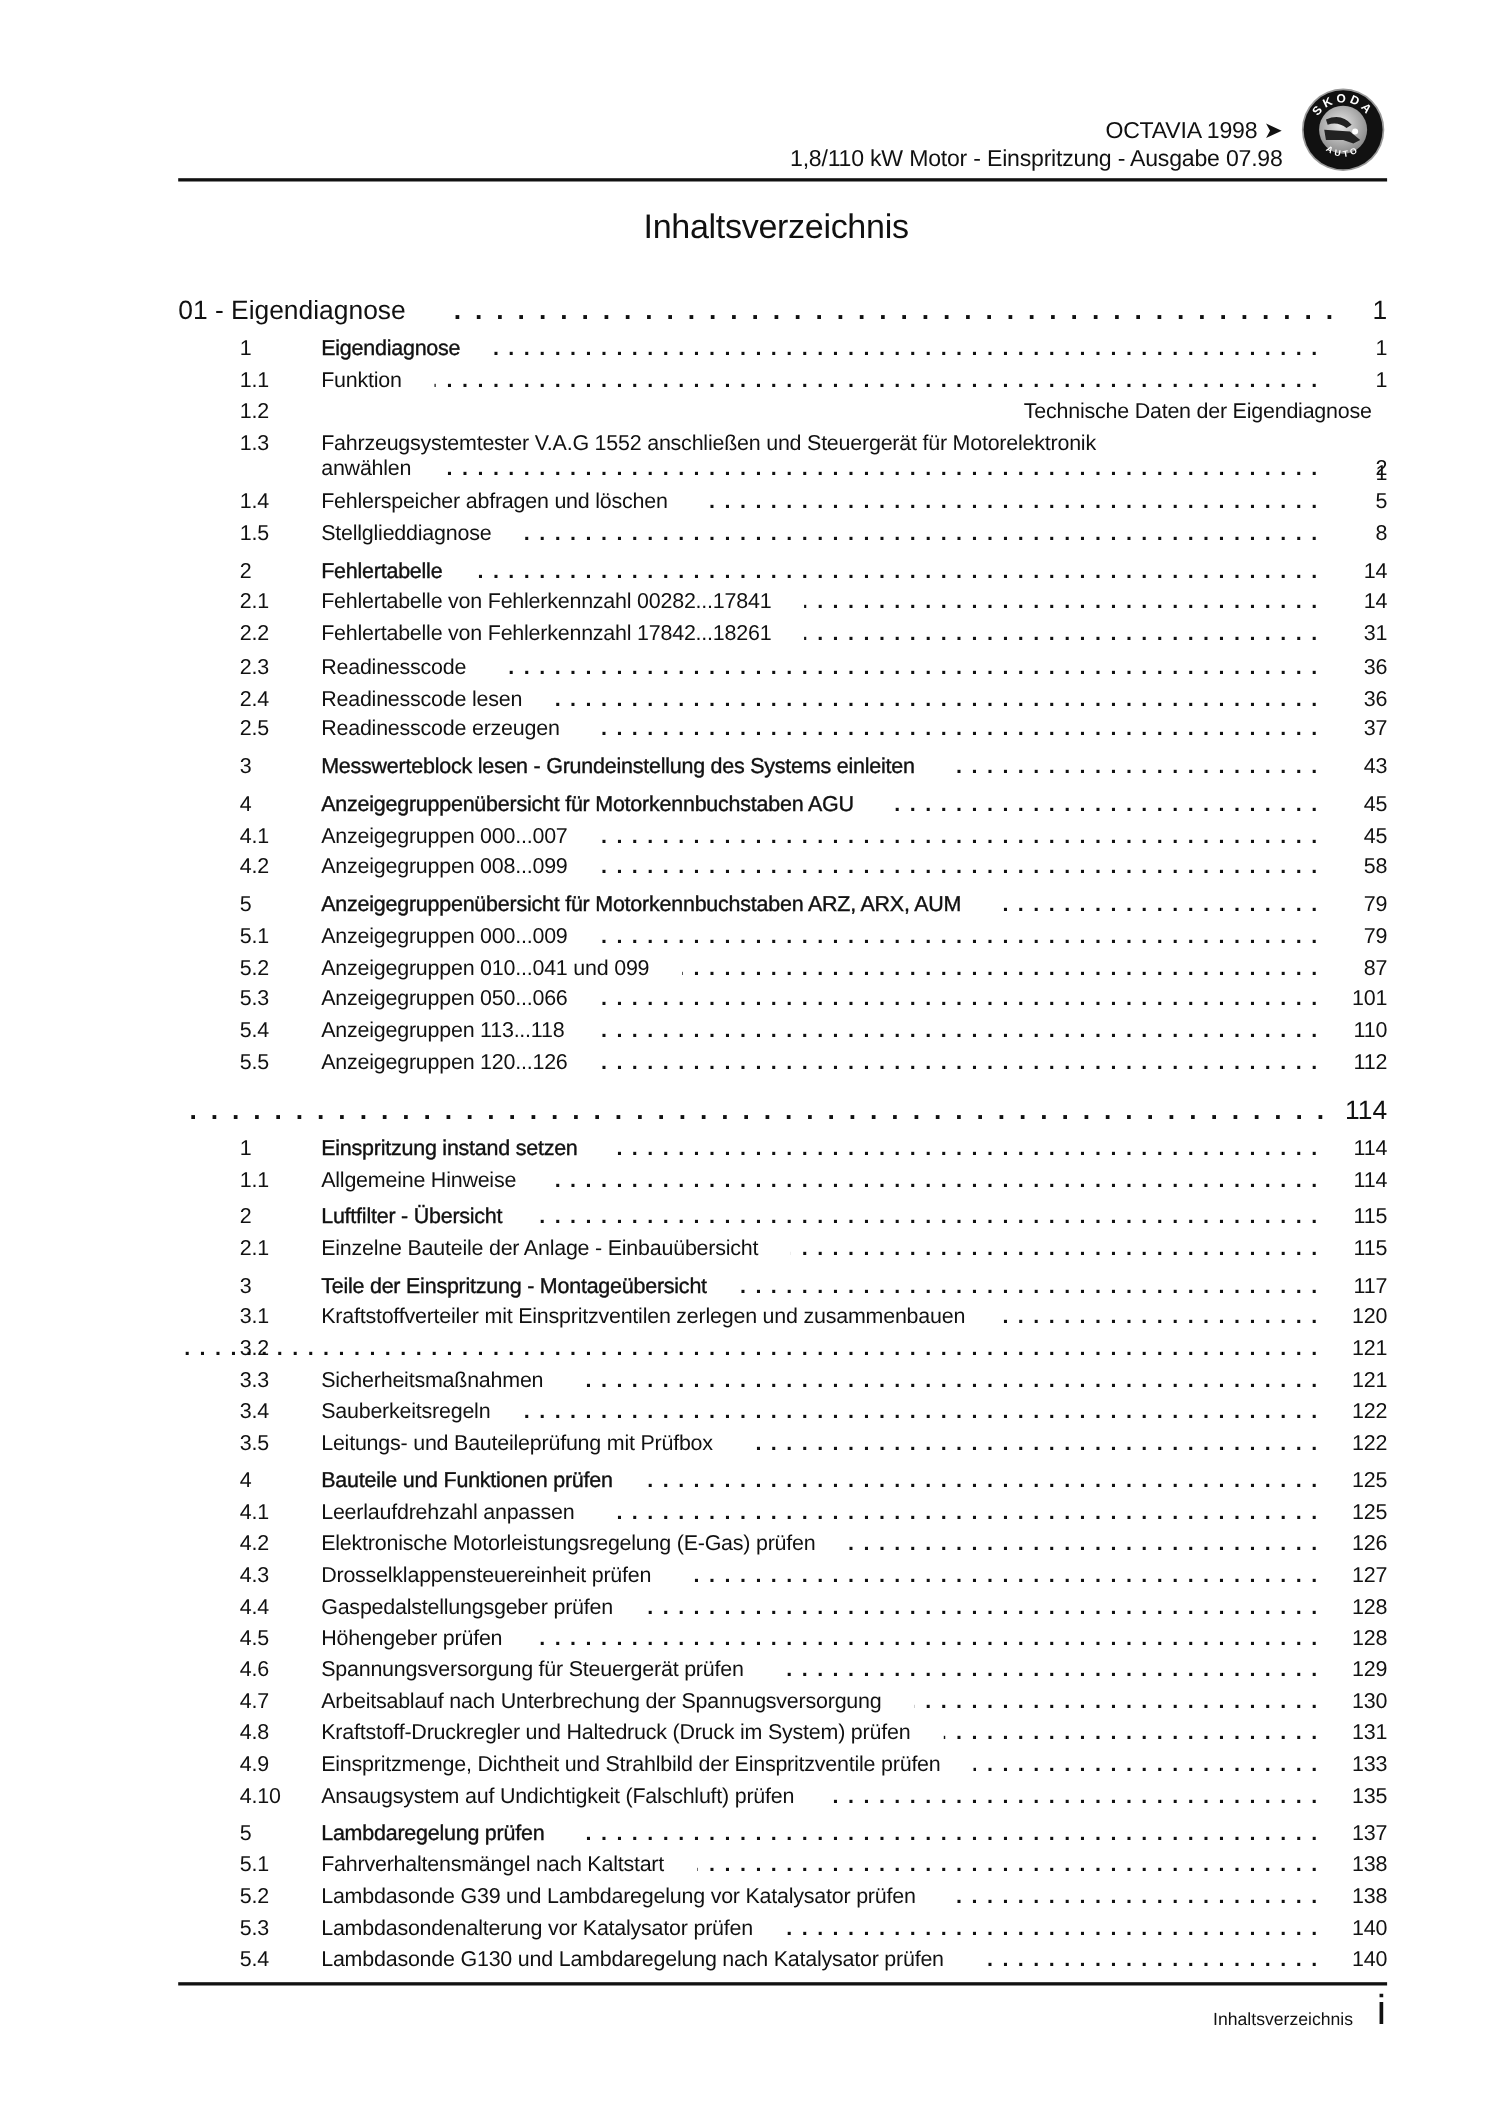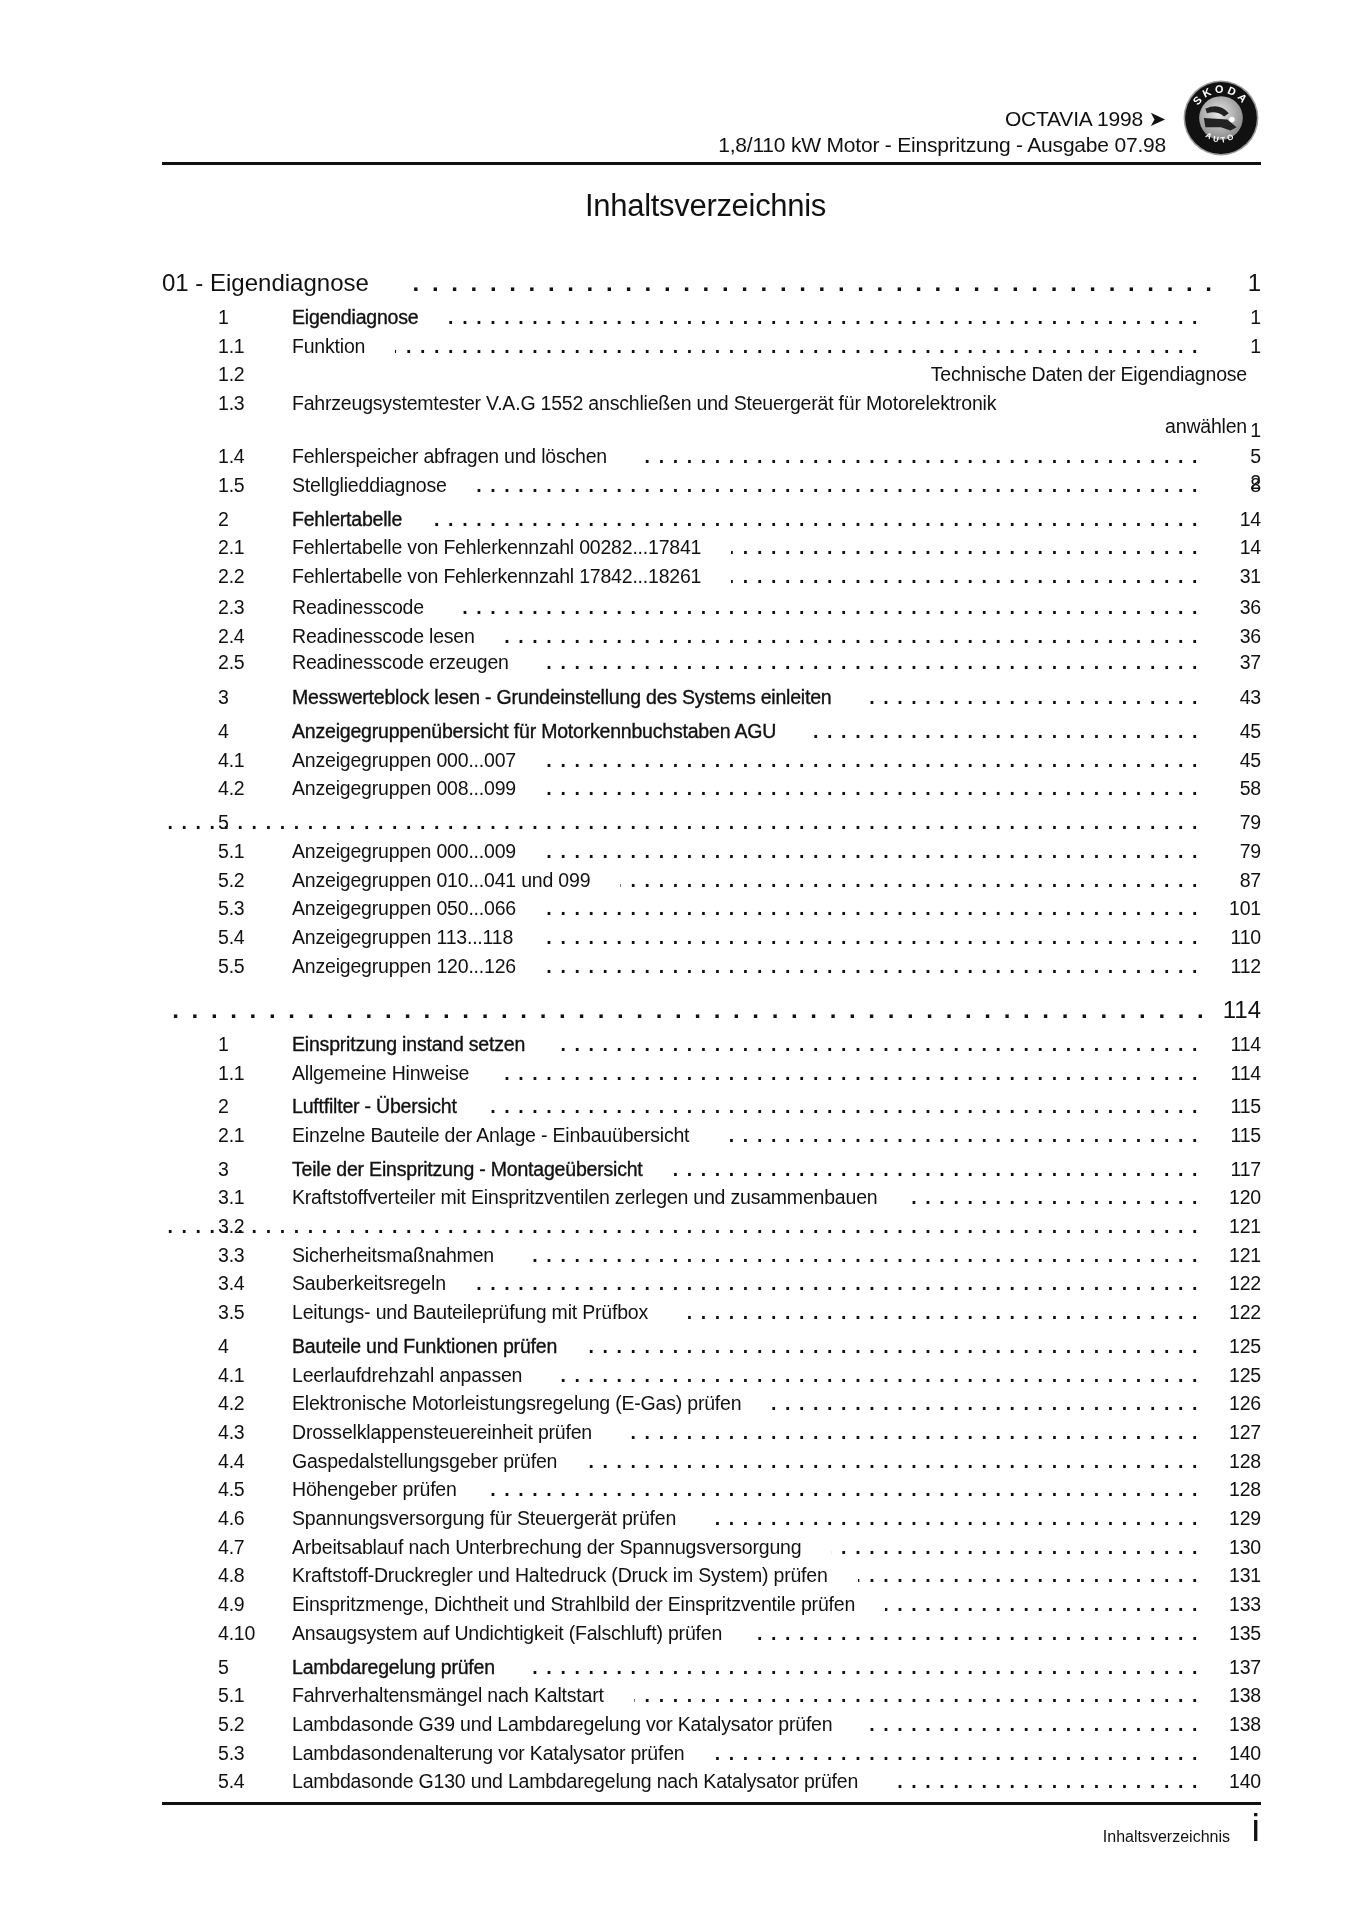--- a/index.html
+++ b/index.html
@@ -195,21 +195,21 @@
     <div class="row sub" style="top: 362px; flex-direction: column;">
       <span class="num">1.2</span>
       <span class="title">Technische Daten der Eigendiagnose</span>
       <span class="dots"></span>
       <span class="page">1</span>
     </div>
     <div class="row sub" style="top: 391px;">
       <span class="num">1.3</span>
       <span class="title only">Fahrzeugsystemtester V.A.G 1552 anschließen und Steuergerät für Motorelektronik</span>
     </div>
-    <div class="row cont" style="top: 414px; flex-direction: column;">
+    <div class="row cont" style="top: 414px;">
       <span class="title" style="padding-right: 14px;">anwählen</span>
       <span class="dots"></span>
       <span class="page">2</span>
     </div>
     <div class="row sub" style="top: 444px;">
       <span class="num">1.4</span>
       <span class="title">Fehlerspeicher abfragen und löschen</span>
       <span class="dots"></span>
       <span class="page">5</span>
     </div>
@@ -274,20 +274,21 @@
       <span class="page">45</span>
     </div>
     <div class="row sub" style="top: 776px;">
       <span class="num">4.2</span>
       <span class="title">Anzeigegruppen 008...099</span>
       <span class="dots"></span>
       <span class="page">58</span>
     </div>
     <div class="row section" style="top: 810px;">
       <span class="num">5</span>
+      <span class="title">Anzeigegruppenübersicht für Motorkennbuchstaben ARZ, ARX, AUM</span>
       <span class="dots"></span>
       <span class="page">79</span>
     </div>
     <div class="row sub" style="top: 839px;">
       <span class="num">5.1</span>
       <span class="title">Anzeigegruppen 000...009</span>
       <span class="dots"></span>
       <span class="page">79</span>
     </div>
     <div class="row sub" style="top: 868px;">

